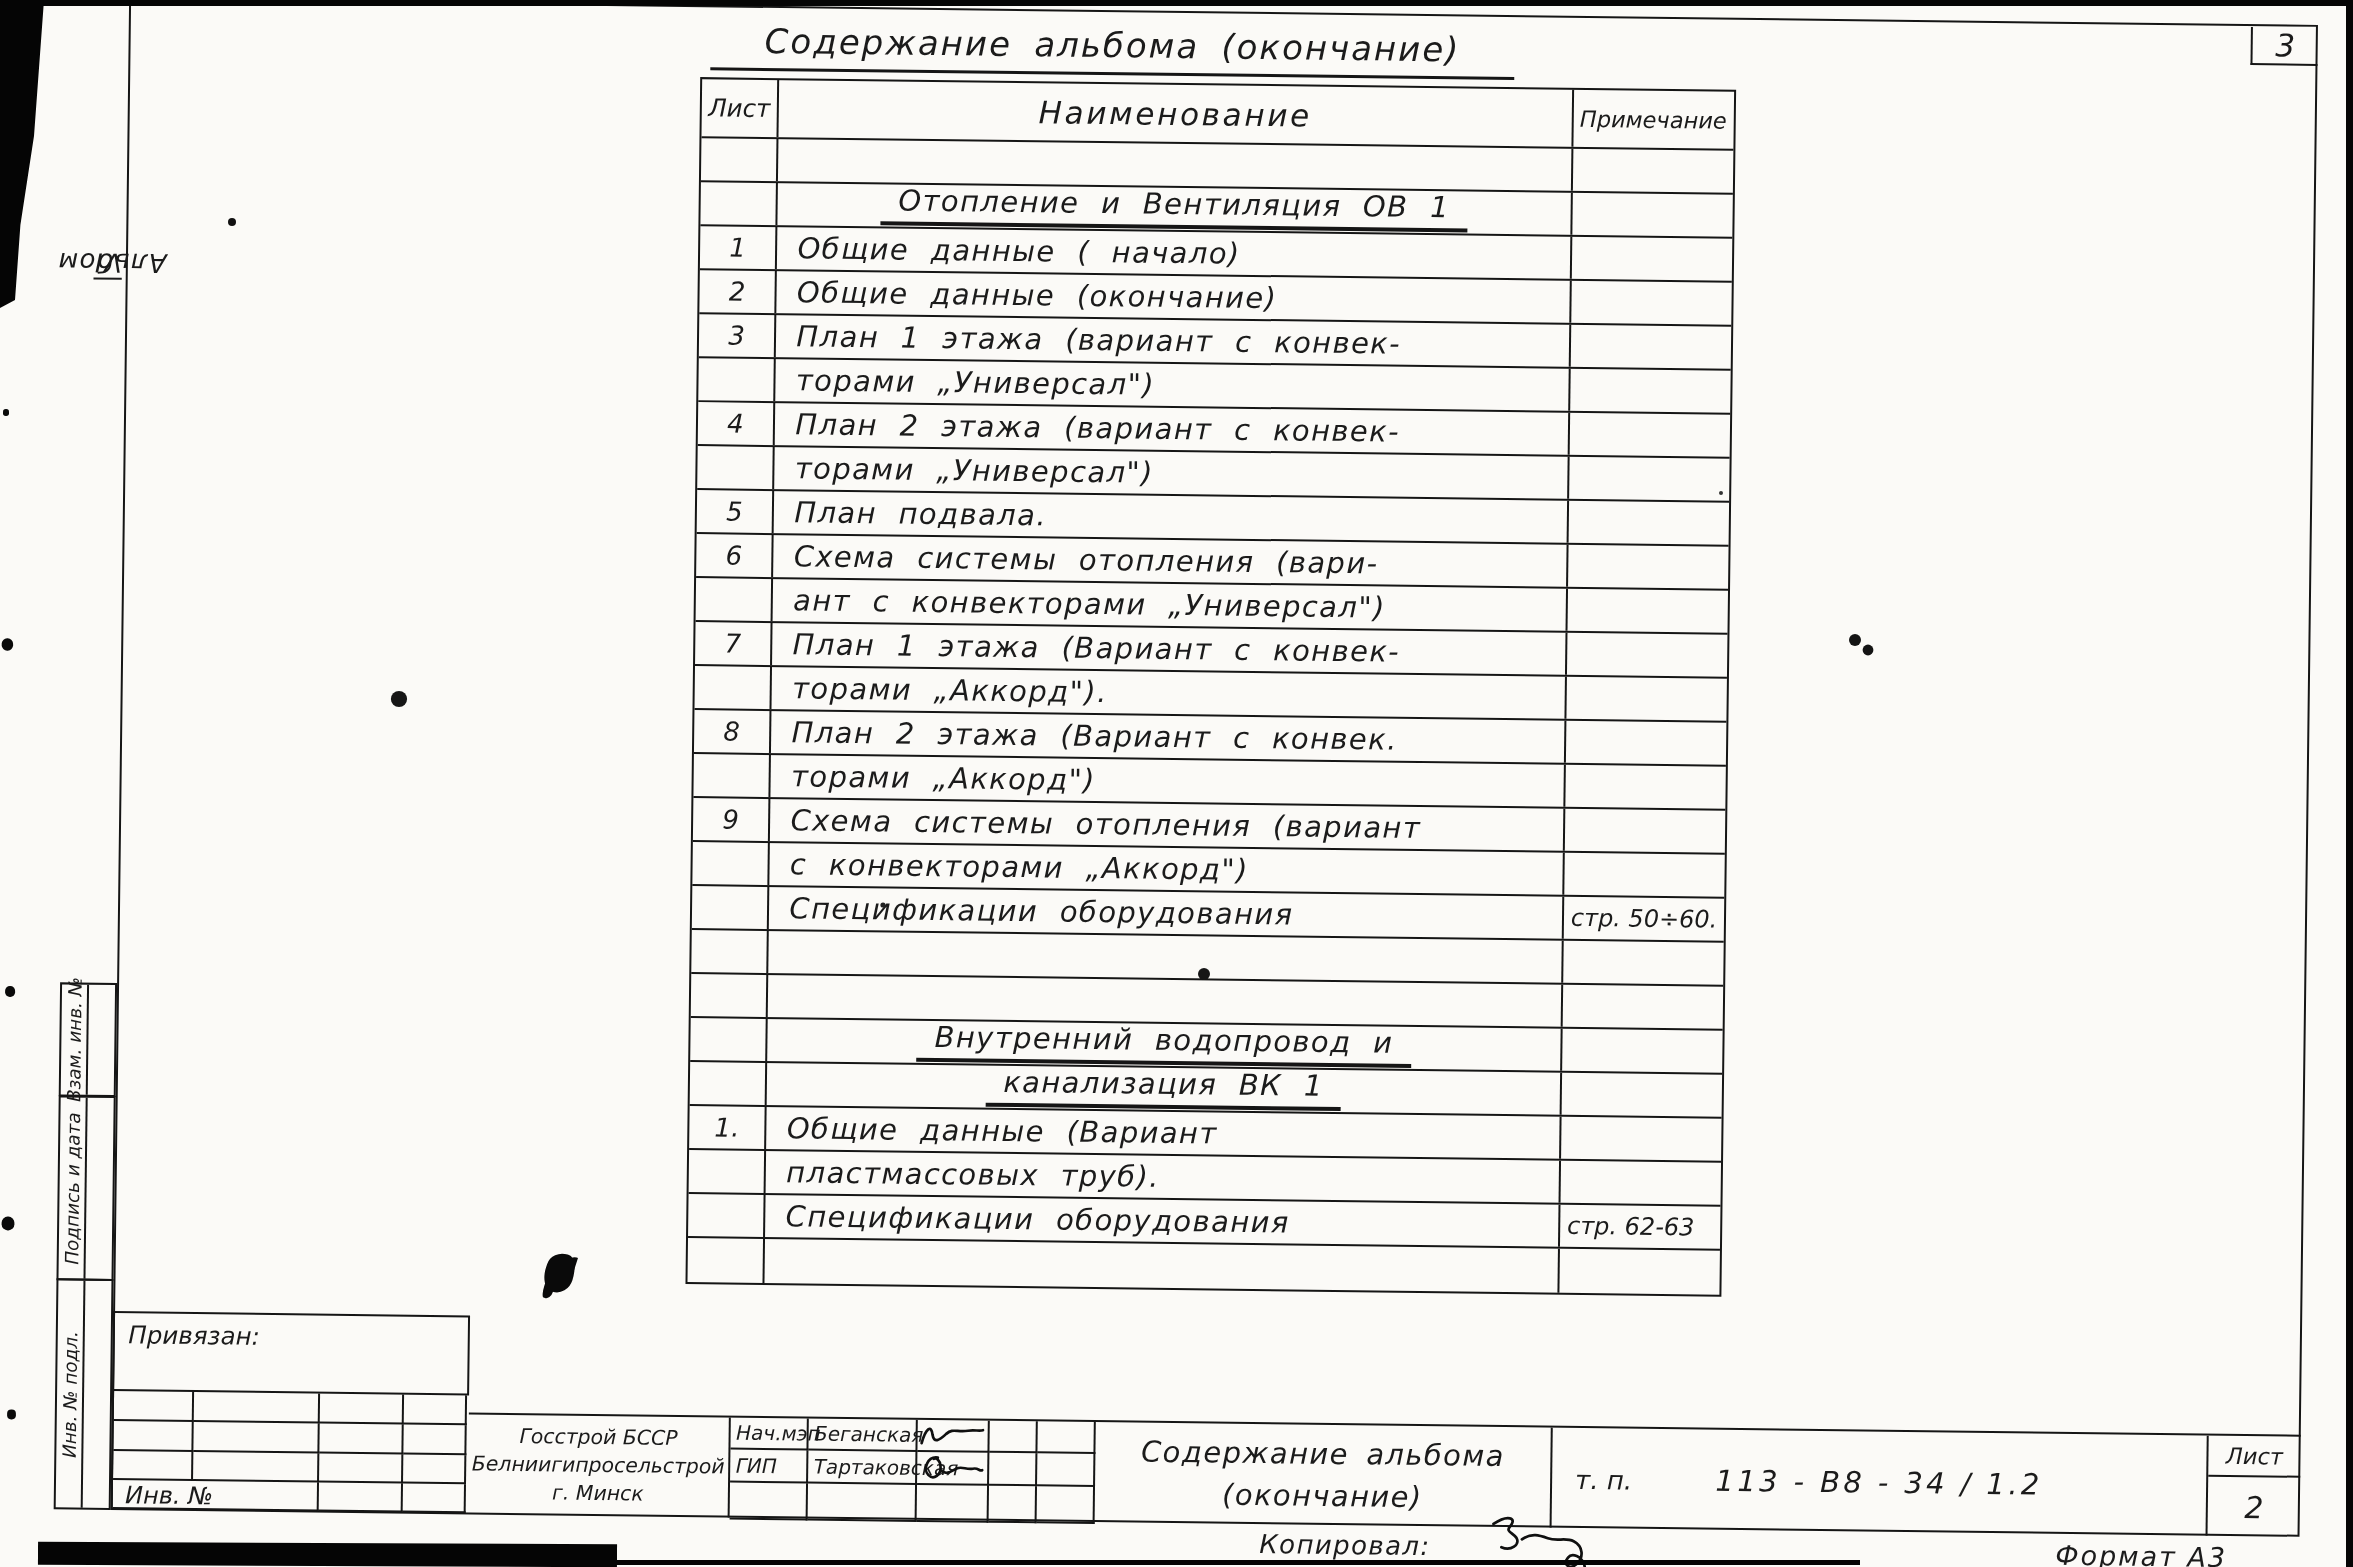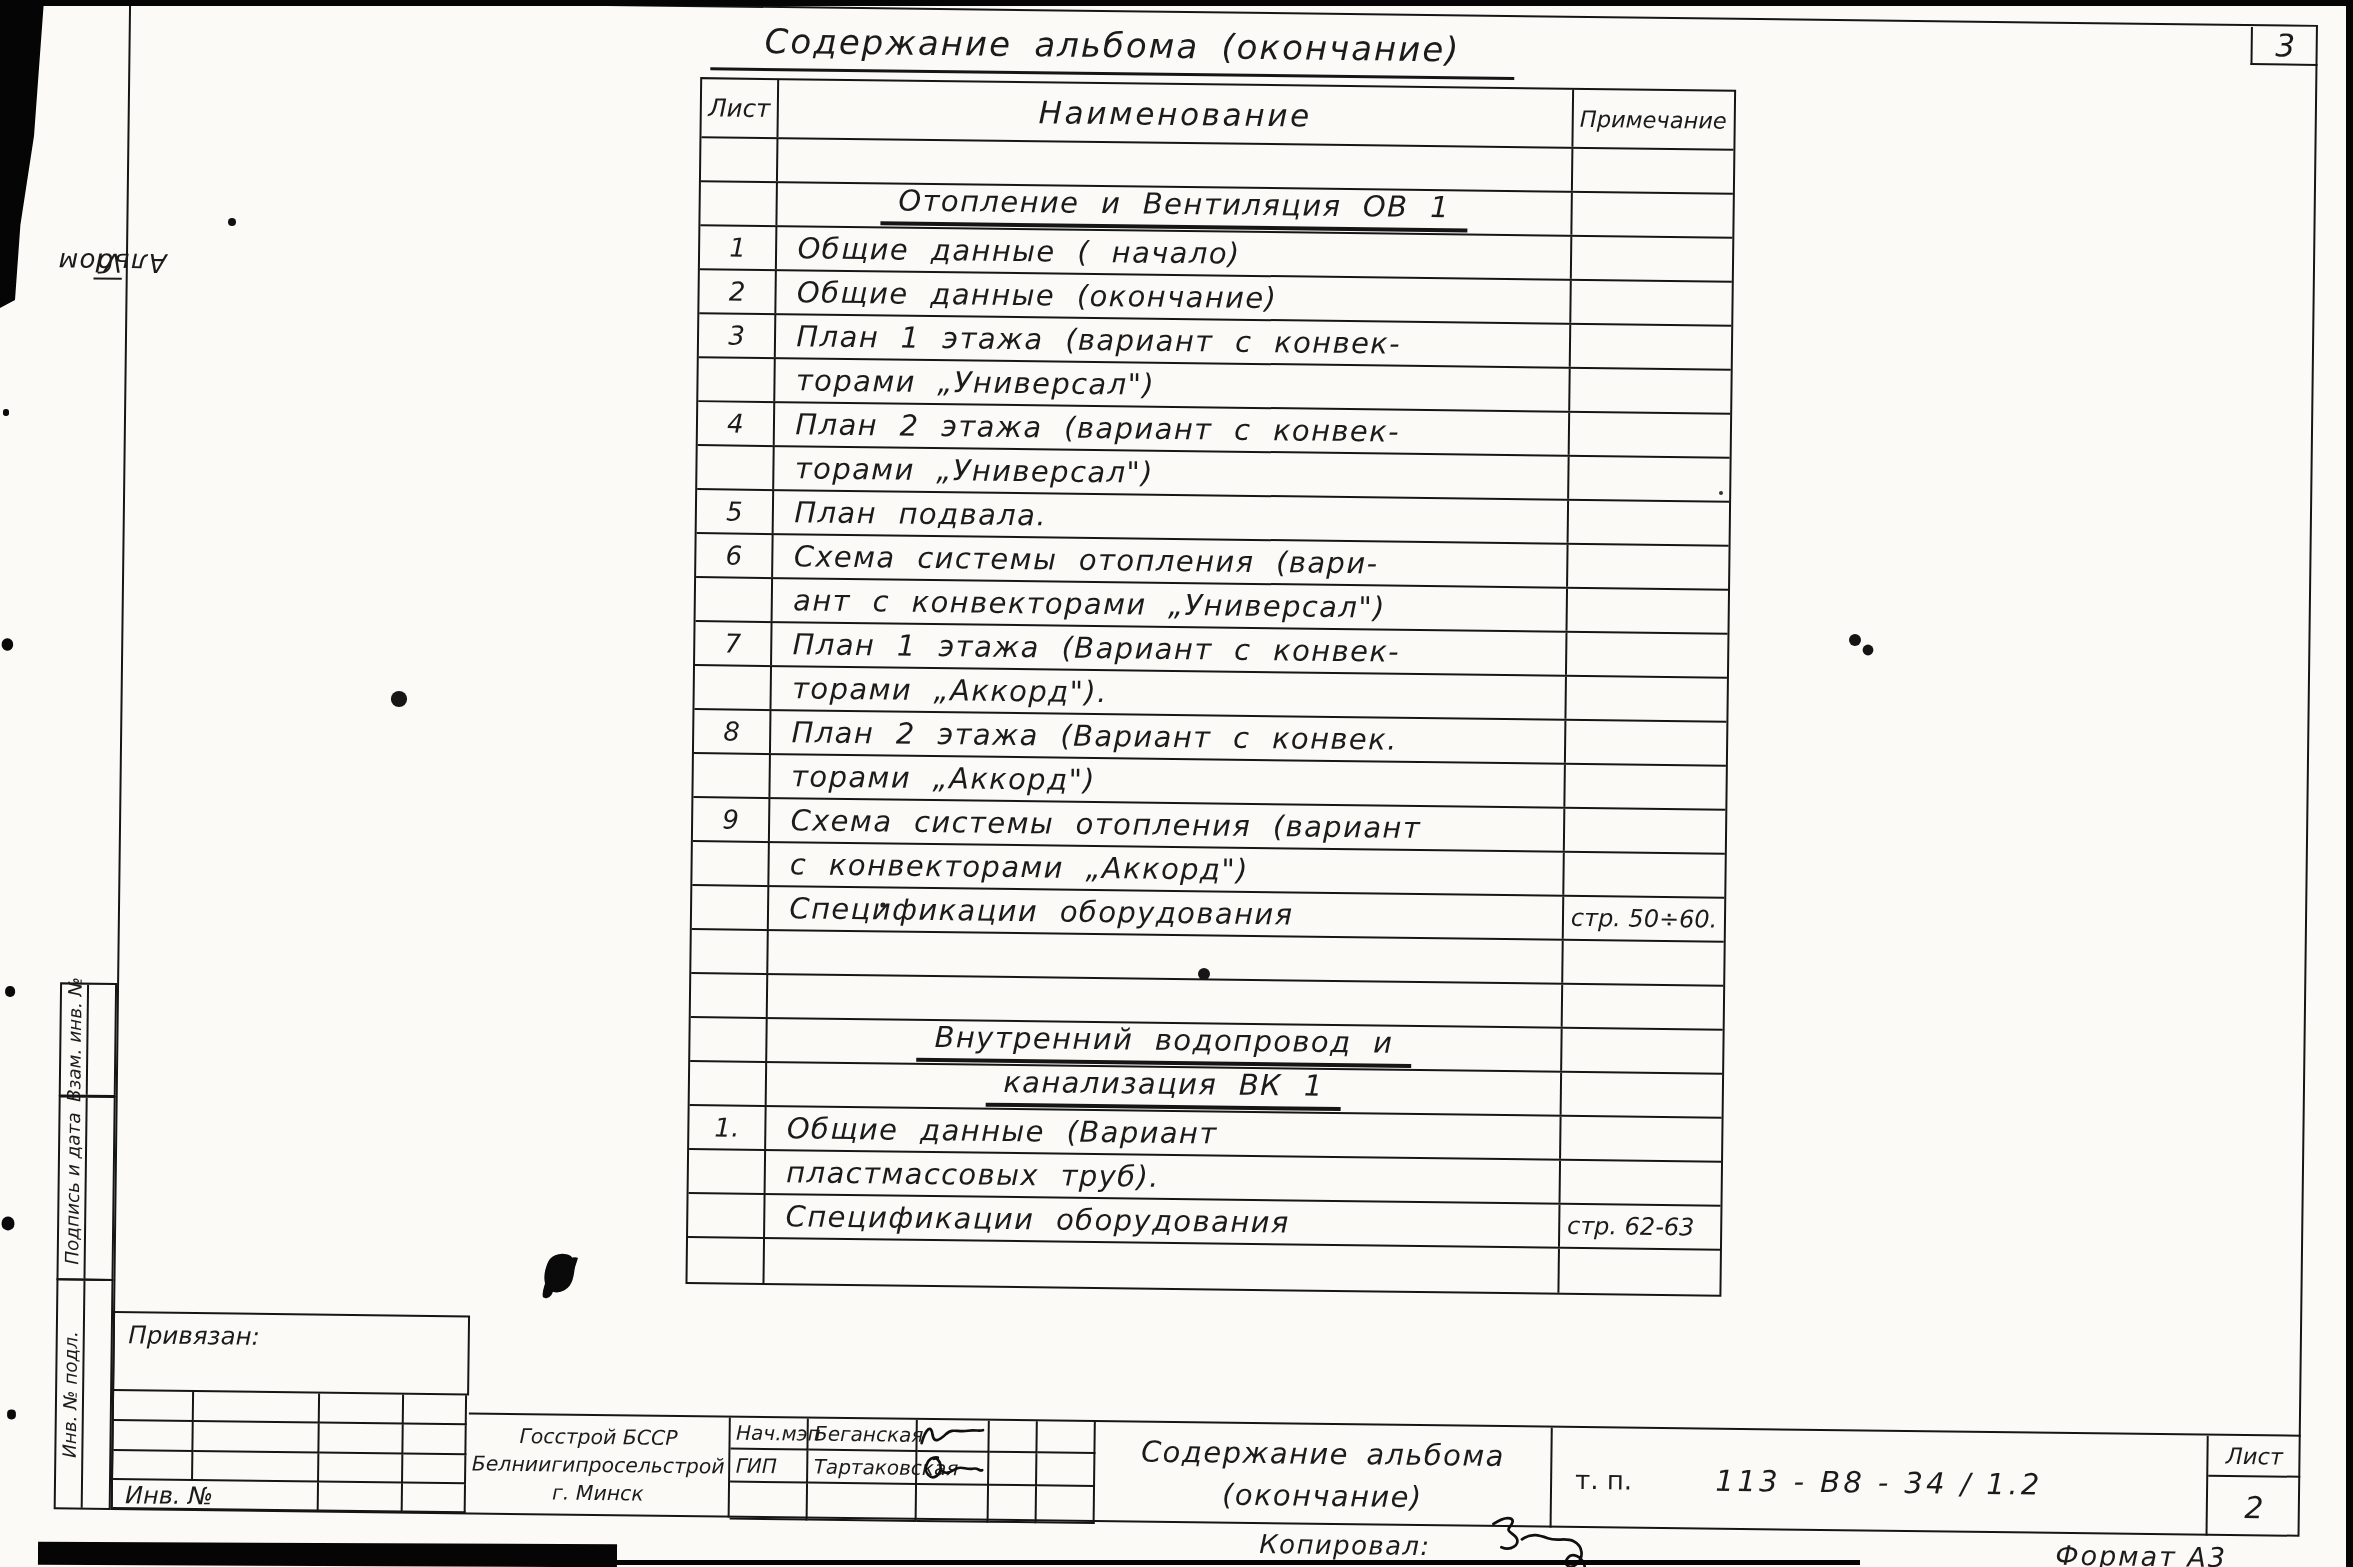--- a/index.html
+++ b/index.html
@@ -72,21 +72,21 @@
   .tblock .cell { position:absolute; top:0; height:100%; border-right:2px solid #151515; }
   .org { left:0; width:262px; text-align:center; font-style:italic; font-size:20.4px; line-height:1.38; padding-top:6.8px; }
   .sgrid { position:absolute; left:262px; top:0; width:365px; height:100%; display:grid;
     grid-template-columns:78px 109px 72px 48px 58px; grid-template-rows:32px 33px 37px; }
   .sgrid .g { border-right:2px solid #151515; border-bottom:2px solid #151515;
     display:flex; align-items:center; font-size:20px; font-style:italic; padding-left:5.5px; overflow:visible; }
   .sgrid .g.sig { padding:0; }
   .dtitle { left:627px; width:457px; display:flex; flex-direction:column; justify-content:center;
     text-align:center; font-size:29px; font-style:italic; line-height:1.45; letter-spacing:1.4px; word-spacing:6.8px; }
   .tp { left:1084px; width:656px; }
-  .tp .tpl { position:absolute; left:23px; top:37px; font-size:26px; }
+  .tp .tpl { position:absolute; left:23px; top:37px; font-size:26px; font-style:italic; }
   .tp .tpn { position:absolute; left:0; right:0; top:34px; text-align:center; font-size:29px; font-style:italic; letter-spacing:3.4px; }
   .sheetcell { left:1740px; width:92px; border-right:none !important; }
   .sheetcell .sl { height:41px; border-bottom:2px solid #151515; display:flex; align-items:center; justify-content:center;
     font-size:22.5px; font-style:italic; }
   .sheetcell .sn { height:60px; display:flex; align-items:center; justify-content:center; font-size:30px; font-style:italic; }
   
   .kopiroval { position:absolute; left:1269px; top:1528px; font-size:26px; font-style:italic; letter-spacing:1.4px; }
   .format { position:absolute; left:2065px; top:1529px; font-size:27px; font-style:italic; letter-spacing:2px; }
   .sig-k { position:absolute; left:1492px; top:1505px; }
   svg.sig { stroke:#101010; fill:none; stroke-width:4; stroke-linecap:round; }

